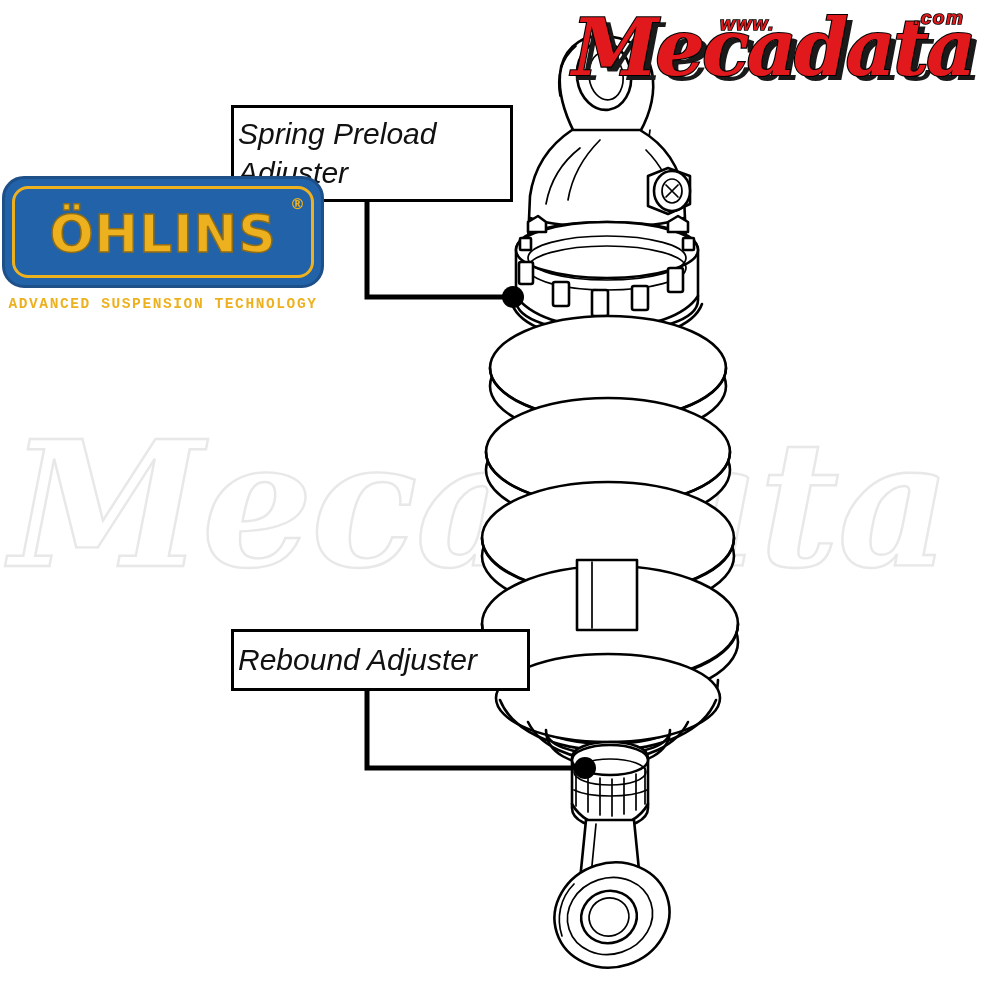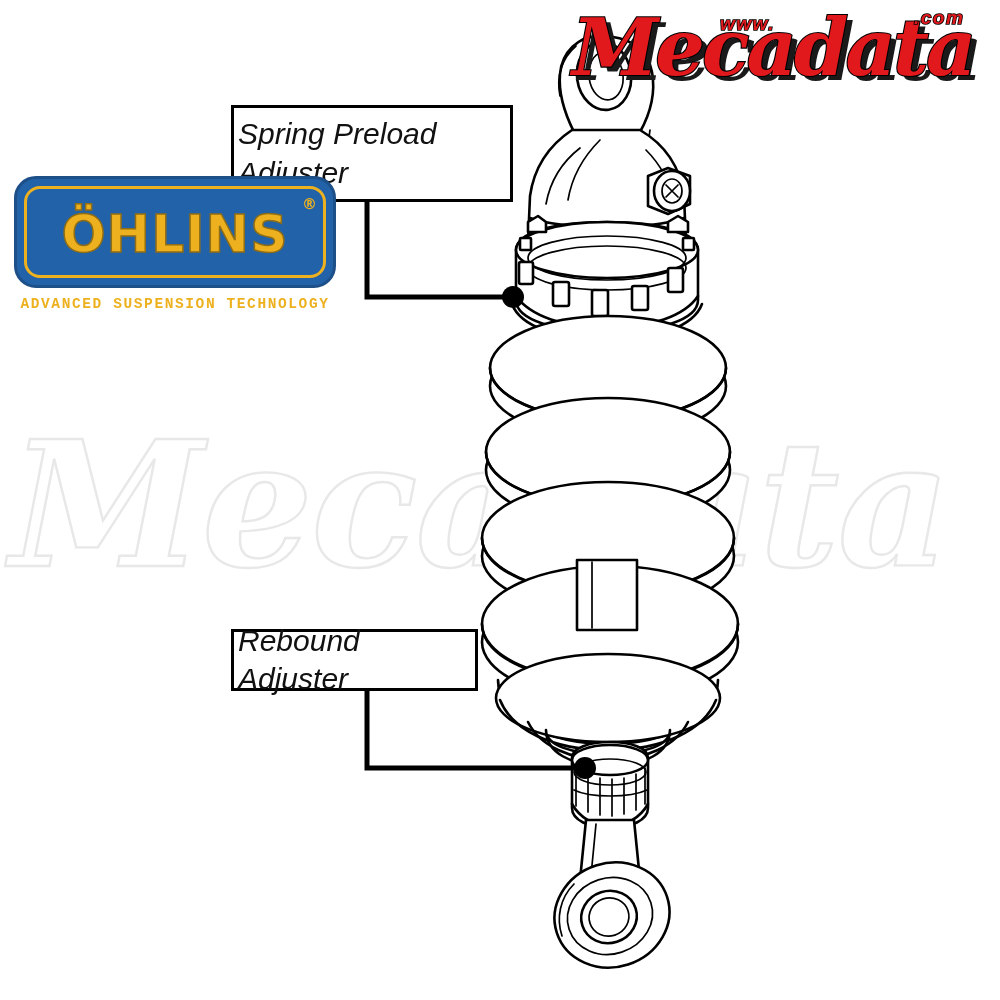--- a/index.html
+++ b/index.html
@@ -68,21 +68,21 @@
     letter-spacing: 1.5px;
     fill: #e2191c;
     stroke: #000000;
     stroke-width: 1.6;
     paint-order: stroke fill;
   }
 
   
   #ohlins-logo {
     position: absolute;
-    left: 14px;
+    left: 2px;
     top: 176px;
     width: 330px;
     height: 148px;
     z-index: 7;
   }
   .ohl-plate {
     position: relative;
     width: 322px;
     height: 112px;
     background: #2162a8;
@@ -154,21 +154,21 @@
   }
   #callout-preload {
     left: 231px;
     top: 105px;
     width: 282px;
     height: 97px;
   }
   #callout-rebound {
     left: 231px;
     top: 629px;
-    width: 247px;
+    width: 299px;
     height: 62px;
   }
 
   
   #leaders {
     position: absolute;
     left: 0; top: 0;
     width: 1000px;
     height: 1000px;
     z-index: 4;

